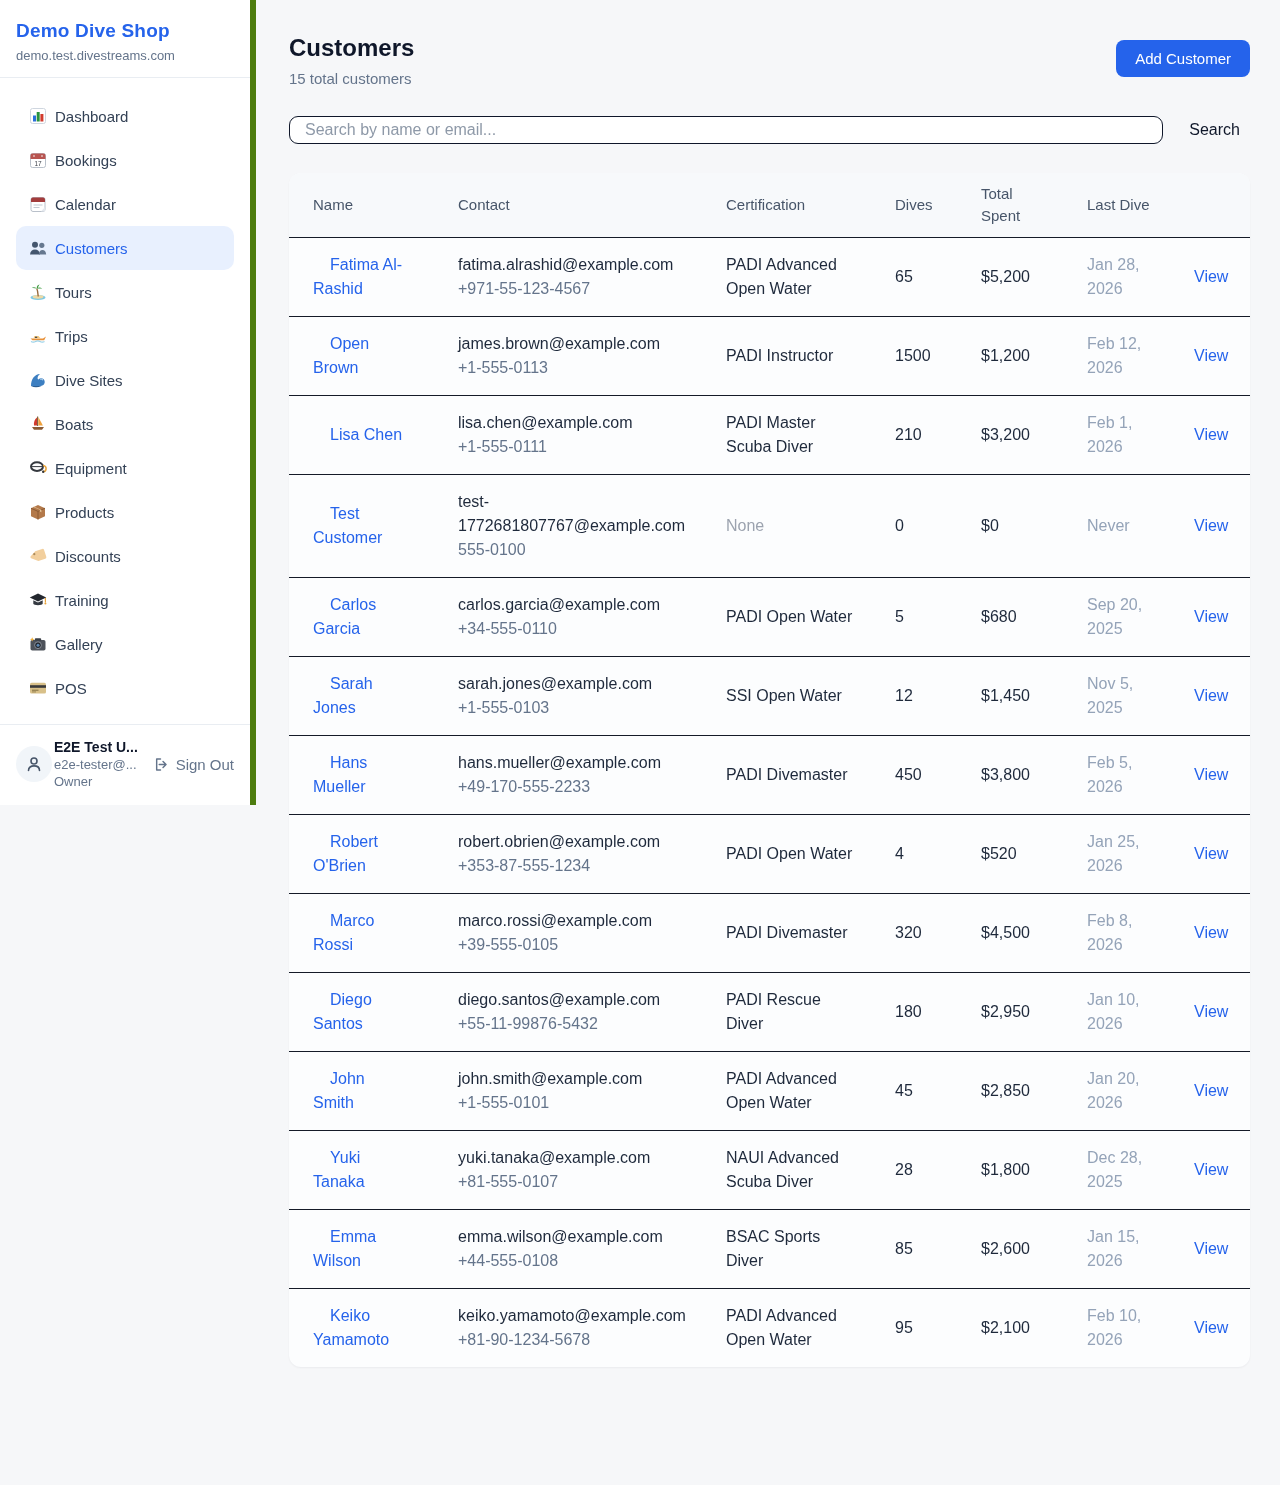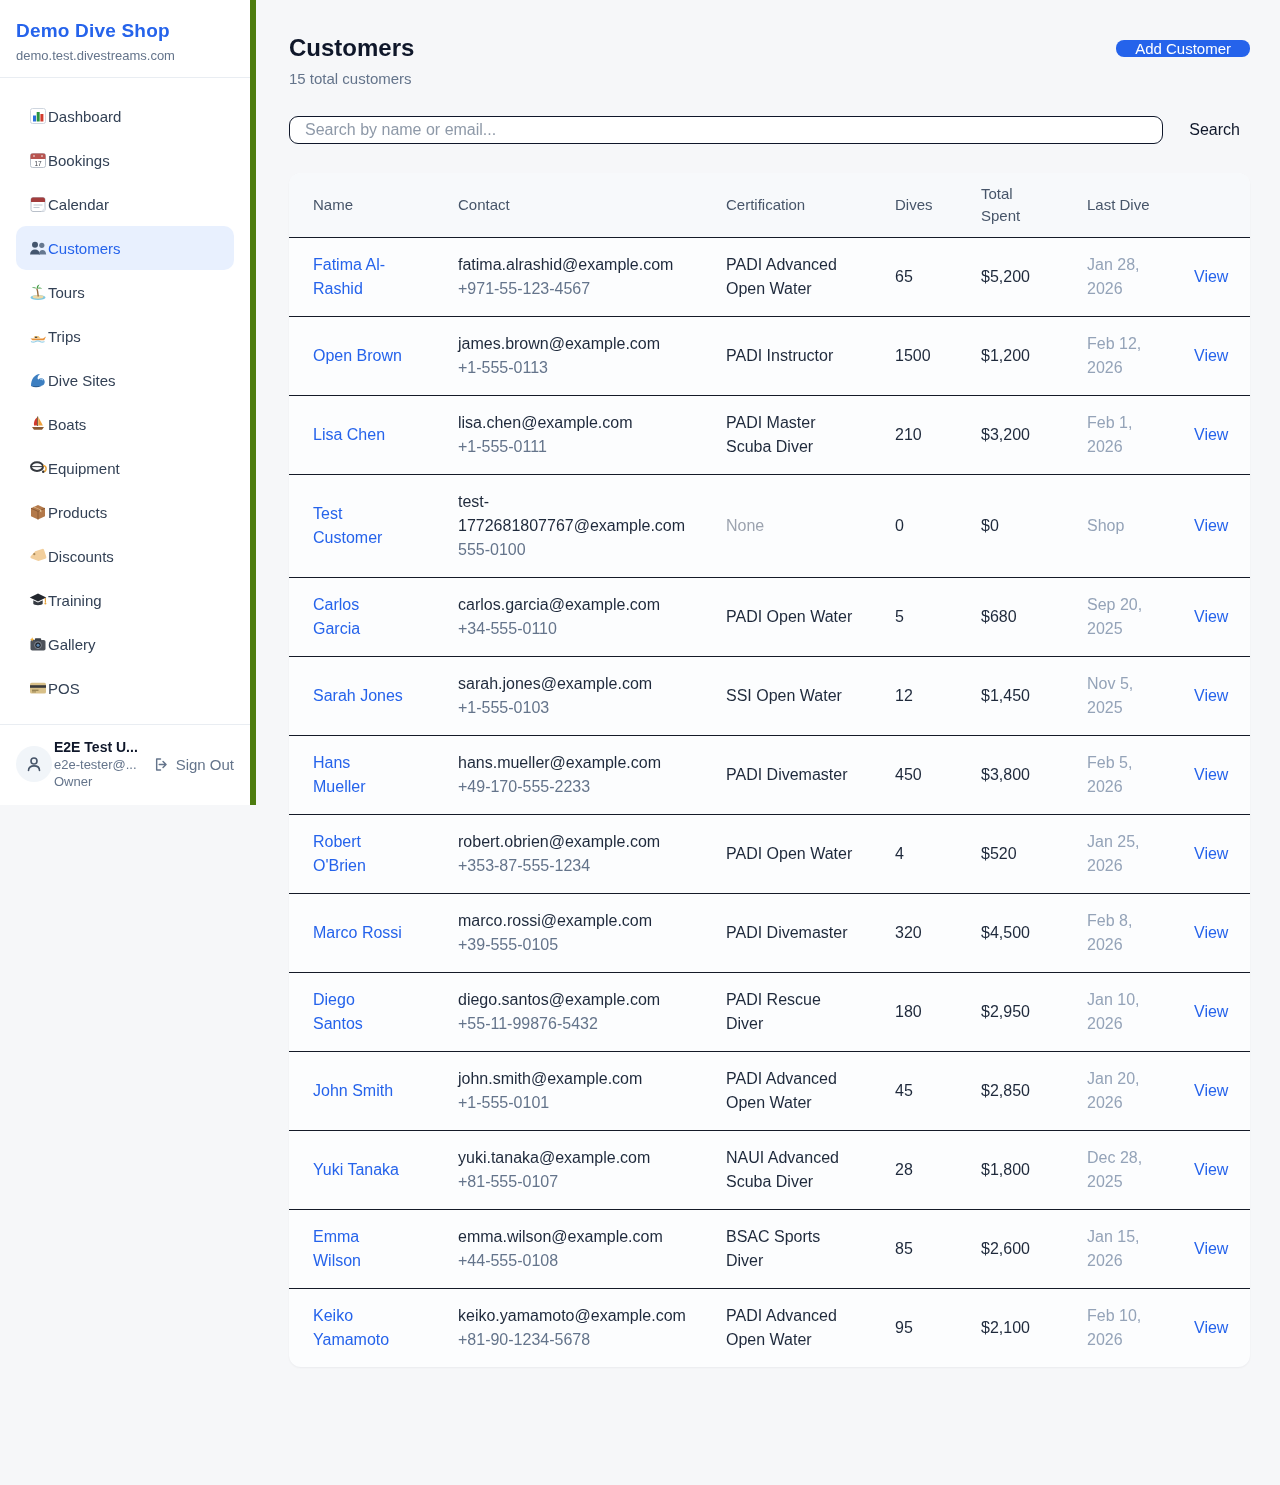--- a/index.html
+++ b/index.html
@@ -14,21 +14,21 @@
   
   .sidebar {
     width:256px; background:#ffffff; border-right:6px solid #4d7c0f;
     flex:0 0 256px; display:flex; flex-direction:column;
   }
   .sidebar-header { padding:20px 16px 14px; border-bottom:1px solid #e9edf2; }
   .shop-title { color:#2563eb; font-size:19px; font-weight:bold; letter-spacing:.2px; }
   .shop-subdomain { color:#64748b; font-size:13px; margin-top:6px; }
   .nav { padding:16px 16px 14px; }
   .nav-item {
-    display:flex; align-items:center; gap:0;
+    display:flex; align-items:center; gap:7px;
     padding:11px 12px; border-radius:10px; cursor:pointer;
     color:#334155; font-size:15px; height:44px;text-align:center;
   }
   .nav-item.active { background:#e8f0fe; color:#2563eb; }
   .nav-icon { width:20px; height:20px; display:inline-flex; flex:0 0 20px; }
   .nav-icon svg { width:20px; height:20px; }
   .user-box {
     border-top:1px solid #e9edf2; padding:14px 16px 16px;
     display:flex; align-items:center; gap:2px;
   }
@@ -45,21 +45,21 @@
   }
 
   
   .main { flex:1; padding:34px 30px 30px 33px; min-width:0; }
   .page-header { display:flex; justify-content:space-between; align-items:flex-start; }
   .page-title { font-size:24px; font-weight:bold; color:#0f172a; }
   .page-subtitle { font-size:15px; color:#64748b; margin-top:8px; }
   .add-btn {
     background:#2563eb; color:#fff; border:none; border-radius:8px;
     font-size:15px; font-weight:500; font-family:inherit;
-    padding:0 19px; margin-top:6px; cursor:pointer;
+    padding:10px 19px; margin-top:6px; cursor:pointer;
   }
   .search-row { display:flex; align-items:center; margin-top:26px; }
   .search-input {
     flex:1; height:28px; border:1px solid #0f172a; border-radius:9px;
     padding:0 15px; font-size:16px; font-family:inherit; color:#0f172a; background:#fff;
   }
   .search-input::placeholder { color:#8e99a8; }
   .search-btn {
     background:none; border:none; font-family:inherit; font-size:16px;
     color:#0f172a; padding:8px 10px; margin-left:16px; cursor:pointer;
@@ -75,21 +75,21 @@
     background:#f7f9fb; text-align:left; color:#475569; font-weight:500;
     font-size:15px; padding:10px 12px 10px 24px; height:62px; vertical-align:middle;
     line-height:1.45;
   }
   tbody td {
     border-top:1px solid #151b28; padding:15px 12px 15px 24px;
     vertical-align:middle; font-size:16px; line-height:1.5; color:#1e293b;
     overflow-wrap:break-word;
   }
   td.td-name { padding-right:28px; }
-  .name-link { color:#2563eb; font-weight:500; text-decoration:none; cursor:pointer; }
+  .name-link { color:#2563eb; font-weight:500; text-decoration:none; cursor:pointer;margin-left:17px; }
   .email { color:#1e293b; }
   .phone { color:#64748b; }
   td.muted { color:#9ca3af; }
   td.td-last { color:#94a3b8; }
   .view-link { color:#2563eb; font-weight:500; text-decoration:none; cursor:pointer; }
 </style>
 </head>
 <body>
 
 <div class="page">
@@ -354,21 +354,21 @@
             </tr>
             <tr>
               <td class="td-name"><a class="name-link">Test Customer</a></td>
               <td class="td-contact">
                 <div class="email">test-1772681807767@example.com</div>
                 <div class="phone">555-0100</div>
               </td>
               <td class="td-cert muted">None</td>
               <td class="td-dives">0</td>
               <td class="td-spent">$0</td>
-              <td class="td-last">Shop</td>
+              <td class="td-last">Never</td>
               <td class="td-view"><a class="view-link">View</a></td>
             </tr>
             <tr>
               <td class="td-name"><a class="name-link">Carlos Garcia</a></td>
               <td class="td-contact">
                 <div class="email">carlos.garcia@example.com</div>
                 <div class="phone">+34-555-0110</div>
               </td>
               <td class="td-cert">PADI Open Water</td>
               <td class="td-dives">5</td>

